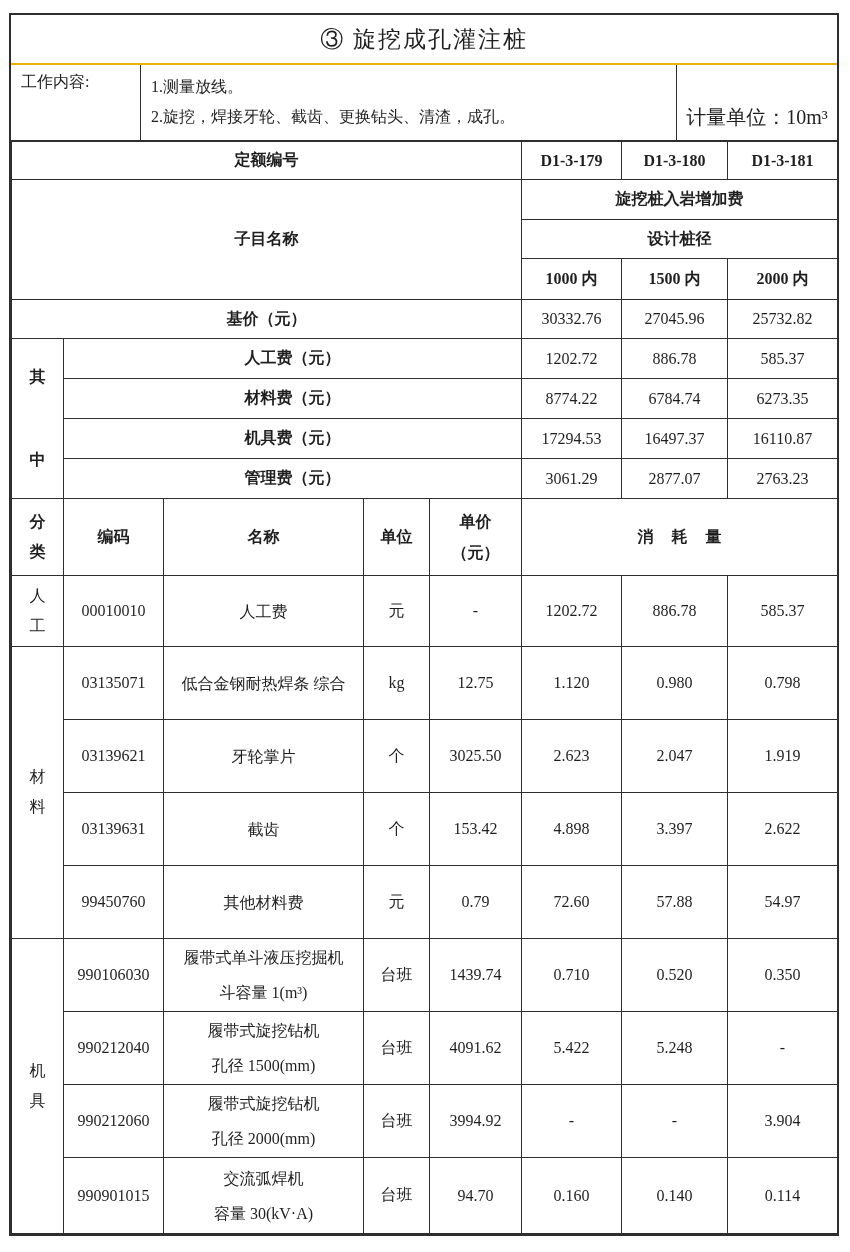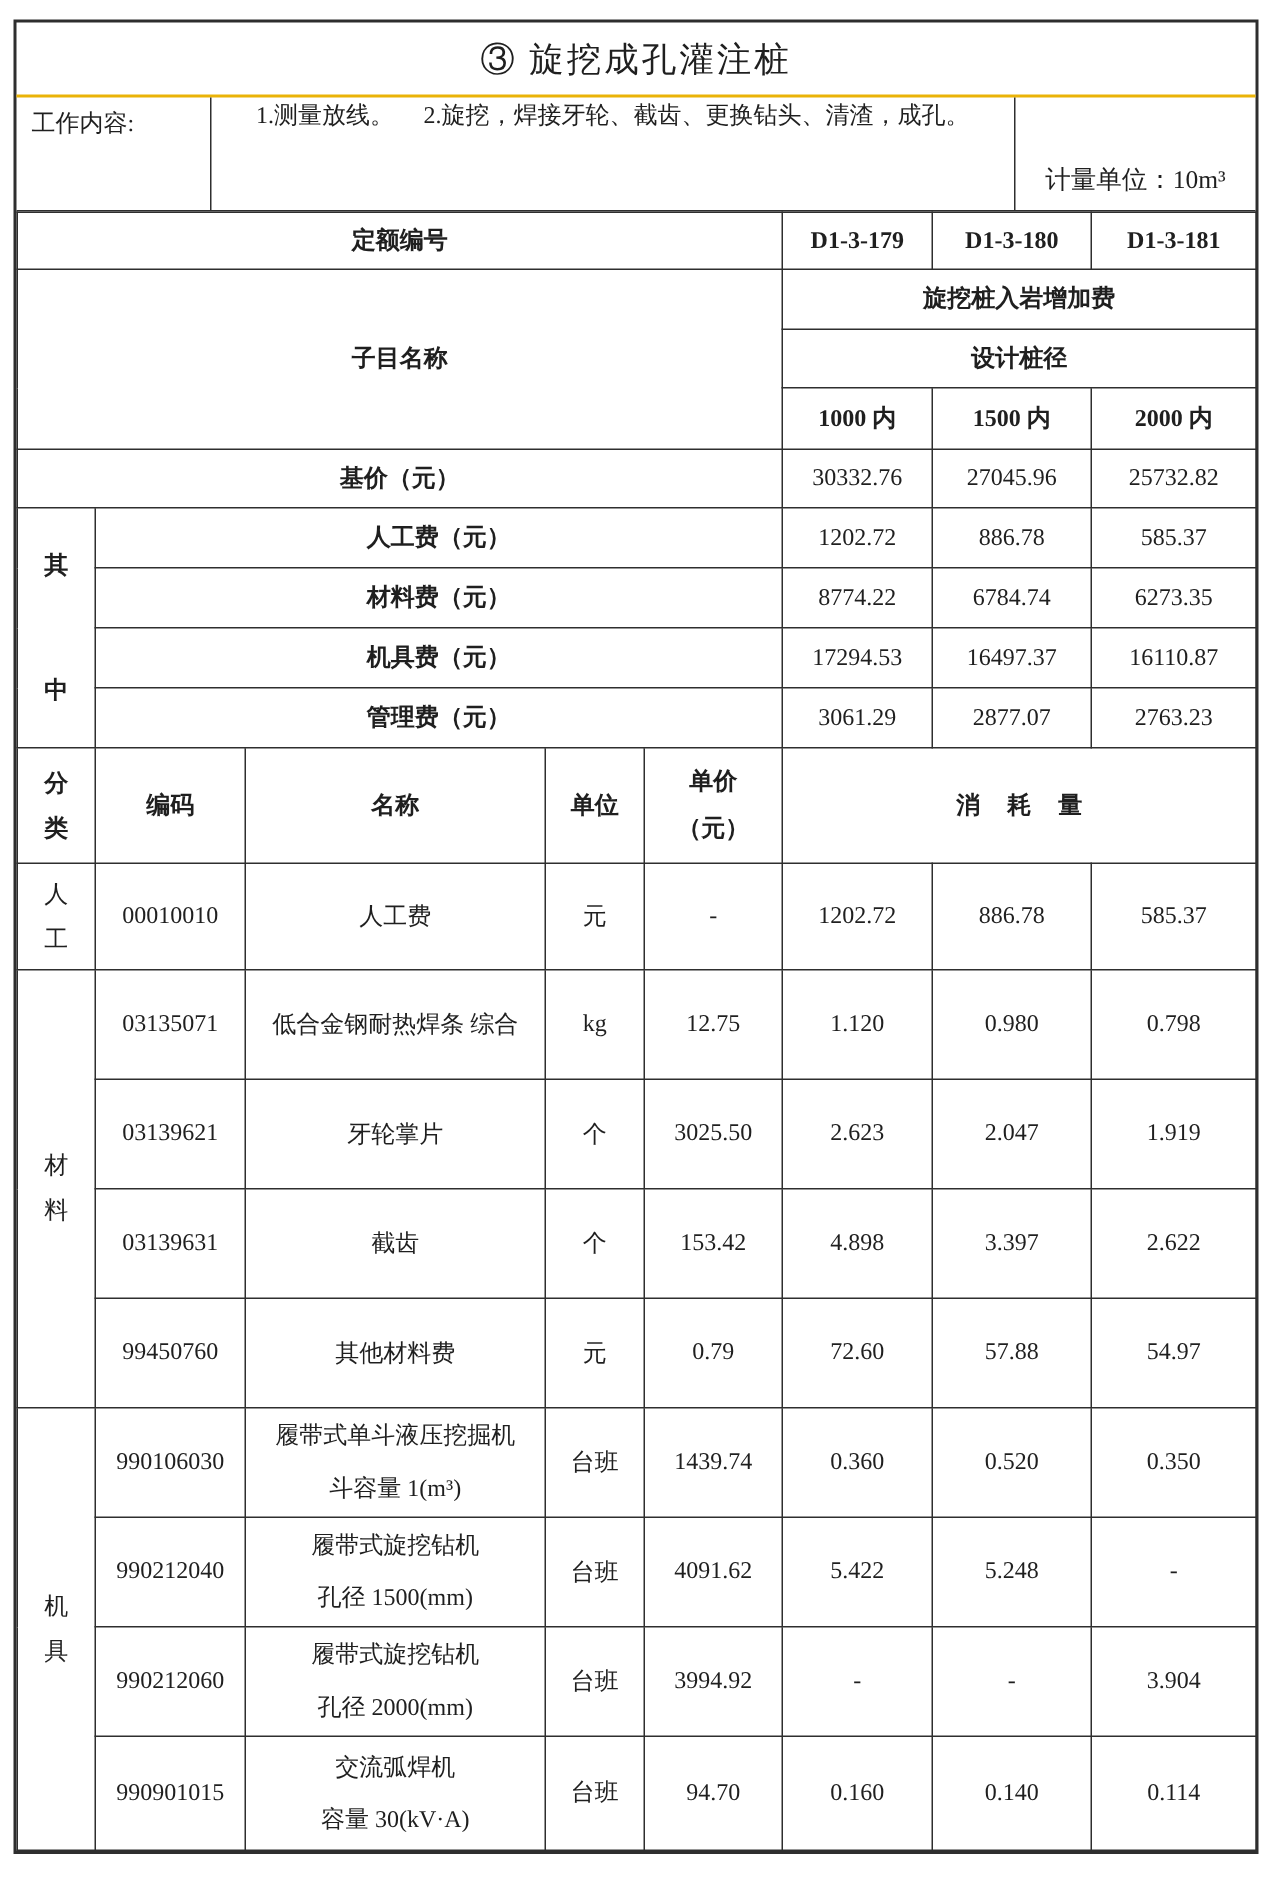--- a/index.html
+++ b/index.html
@@ -14,25 +14,25 @@
   }
   .title-row {
     height:50px; border-bottom:2px solid #eab308;
     display:flex; align-items:center; justify-content:center;
     font-size:23px; letter-spacing:2px;
   }
   .work-row { height:76px; border-bottom:1px solid #2e2e2e; display:flex; font-size:16px; }
   .work-label { width:130px; border-right:1px solid #2e2e2e; padding:7px 6px 0 10px; }
   .work-content {
     flex:1; border-right:1px solid #2e2e2e; padding:2px 10px;
-    display:flex; justify-content:space-evenly;
+    display:flex; flex-direction:column; justify-content:space-evenly;
   }
   .work-unit {
     width:160px; display:flex; align-items:flex-end; justify-content:center;
-    padding-bottom:9px; font-size:17px;
+    padding-bottom:9px; font-size:20px;
   }
   table.main { width:100%; border-collapse:collapse; table-layout:fixed; }
   table.main td {
     border:1px solid #2e2e2e; text-align:center; vertical-align:middle;
     font-size:16px; padding:0; overflow:hidden;
   }
   td.hdr  { font-weight:bold; }
   td.big  { font-size:19px; font-weight:bold; }
   td.code-hd { font-size:16px; font-weight:bold; }
   td.name { text-align:left; padding-left:13px; white-space:pre-line; line-height:35px; }
@@ -221,21 +221,21 @@
           <div class="stack">
             <span>机</span>
             <span>具</span>
           </div>
         </td>
         <td>990106030</td>
         <td class="name">履带式单斗液压挖掘机
 斗容量 1(m³)</td>
         <td>台班</td>
         <td class="price">1439.74</td>
-        <td>0.360</td>
+        <td>0.710</td>
         <td>0.520</td>
         <td>0.350</td>
       </tr>
       <tr class="r-data">
         <td>990212040</td>
         <td class="name">履带式旋挖钻机
 孔径 1500(mm)</td>
         <td>台班</td>
         <td class="price">4091.62</td>
         <td>5.422</td>

